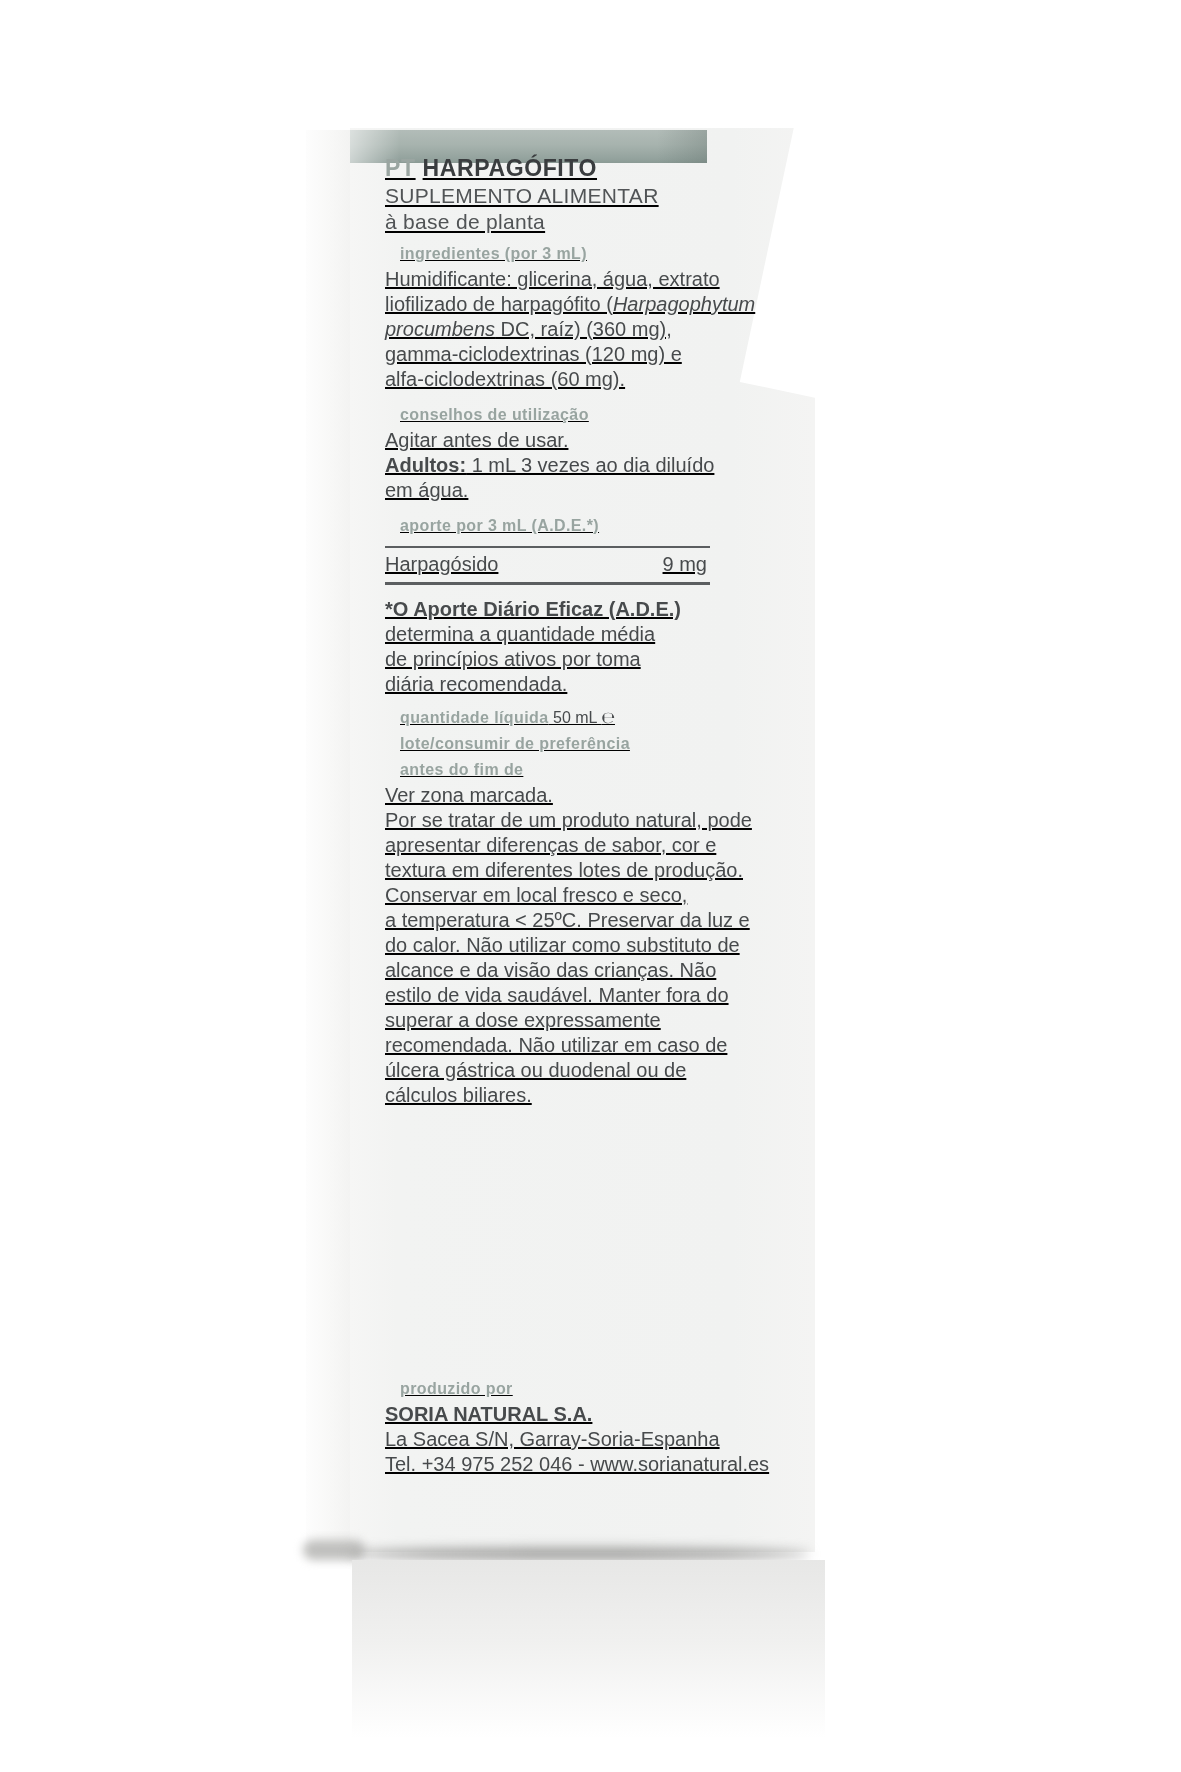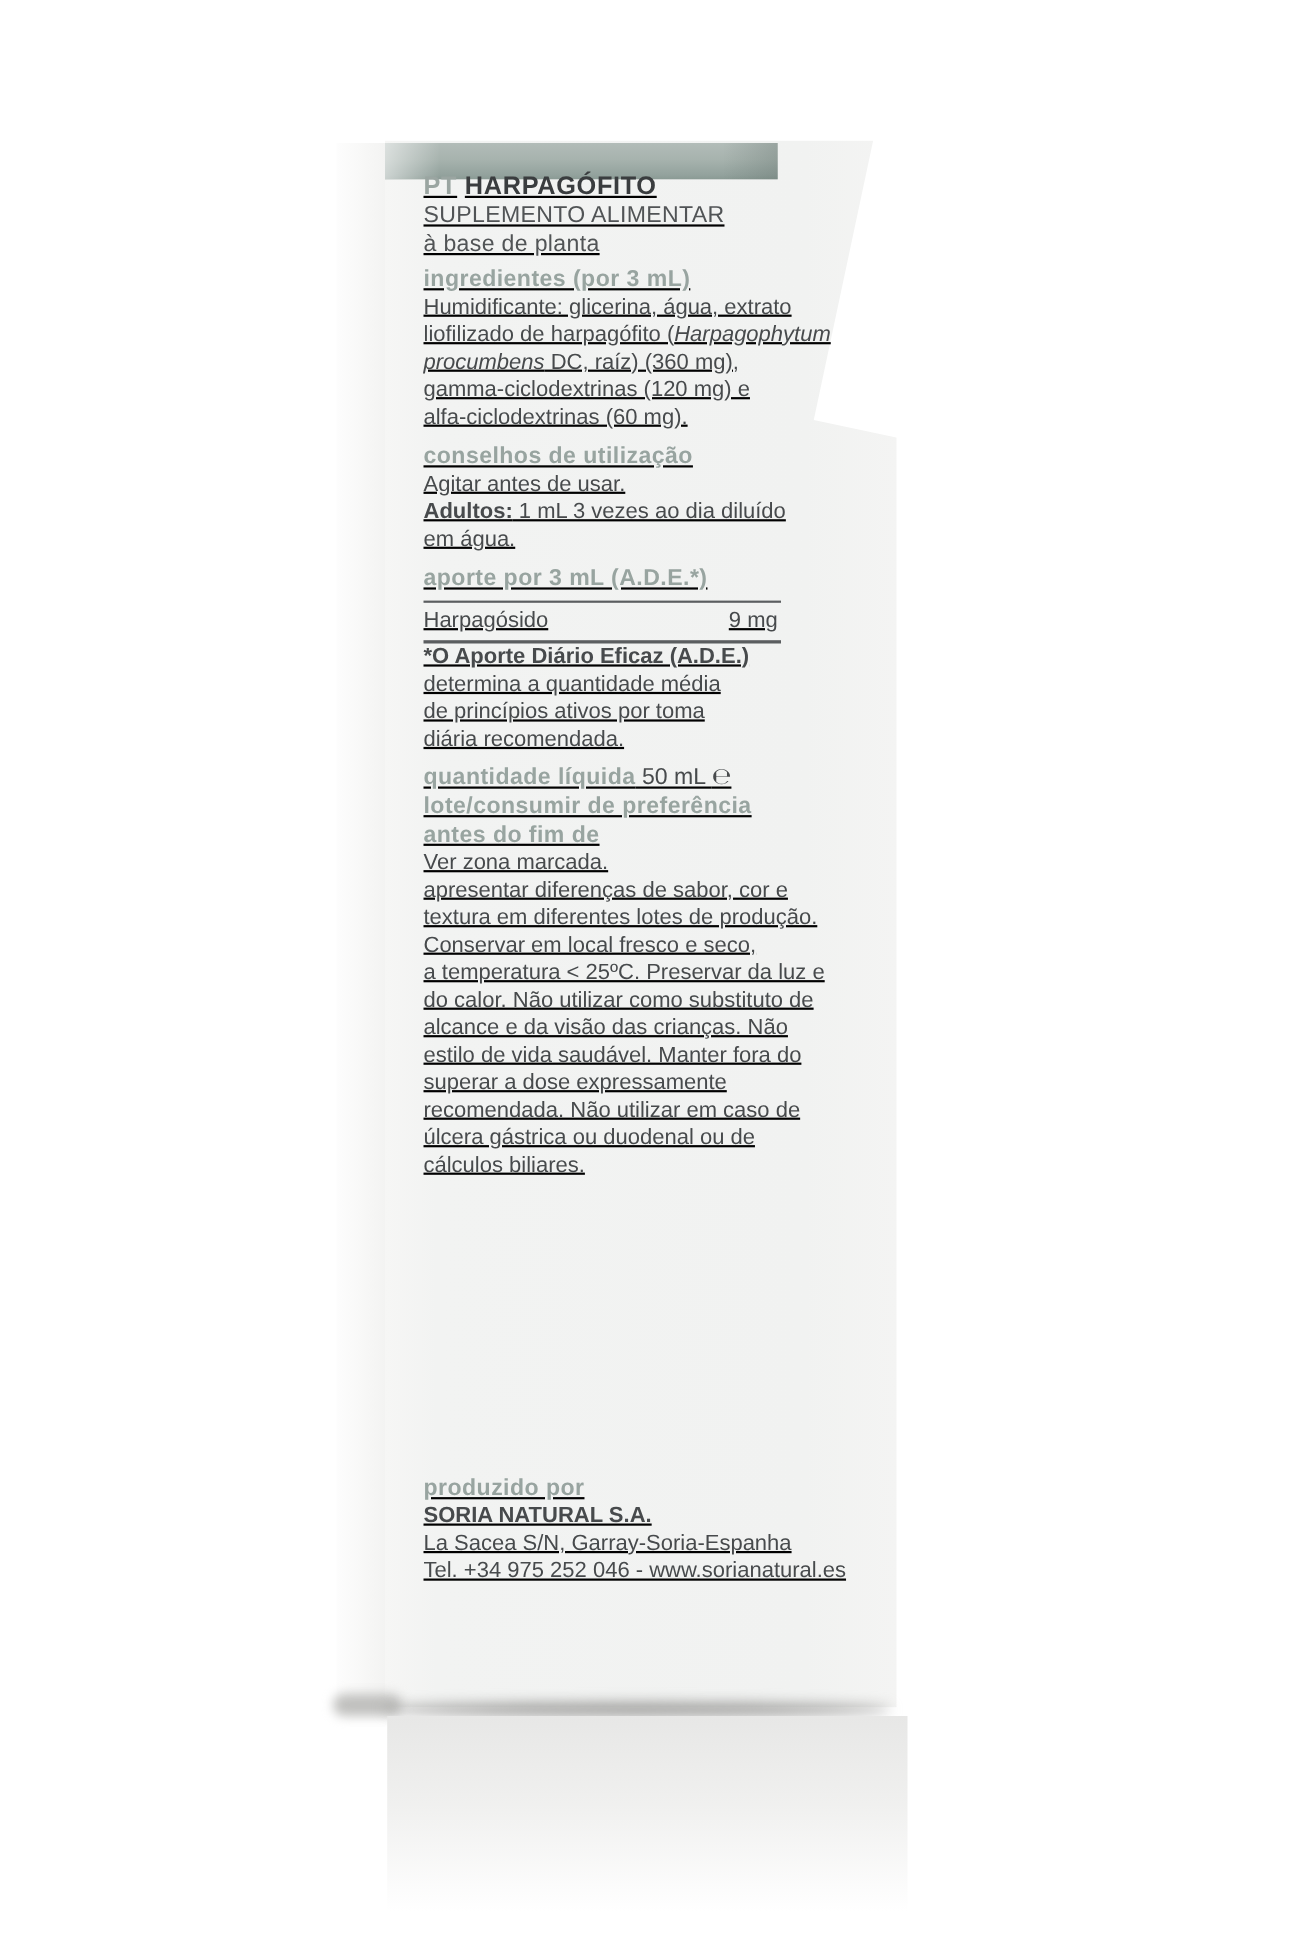--- a/index.html
+++ b/index.html
@@ -22,25 +22,25 @@
         background:#9a9a98;border-radius:50%;filter:blur(6px);}
   .bottom-left-blob{position:absolute;left:303px;top:1540px;width:62px;height:20px;
         background:#c0c0be;border-radius:10px;filter:blur(5px);}
   .reflection{position:absolute;left:352px;top:1560px;width:473px;height:178px;
         background:linear-gradient(180deg,#e7e7e6 0%,#f0f0ef 45%,rgba(252,252,252,0) 100%);}
   
   .content{position:relative;margin:25px 0 0 35px;width:400px;}
   .title-line{font-size:23px;line-height:30px;font-weight:700;letter-spacing:.6px;color:#3a3d3f;white-space:nowrap;}
   .title-pt{color:#9aa5a1;margin-right:7px;}
   .subtitle{font-size:21px;line-height:26px;font-weight:400;letter-spacing:.3px;color:#515456;white-space:nowrap;}
-  .h-sage{font-size:21px;line-height:26px;font-weight:700;letter-spacing:.4px;color:#98a4a0;white-space:nowrap;}
+  .h-sage{font-size:16px;line-height:26px;font-weight:700;letter-spacing:.4px;color:#98a4a0;white-space:nowrap;margin-left:15px;}
   .body-line{font-size:20px;line-height:25px;color:#474a4c;white-space:nowrap;}
   .b{font-weight:700;}
   .i{font-style:italic;}
-  .mt6{margin-top:6px;} .mt10{margin-top:10px;} .mt12{} .mt8{margin-top:8px;}
+  .mt6{margin-top:6px;} .mt10{margin-top:10px;} .mt12{margin-top:12px;} .mt8{margin-top:8px;}
   .supp-table{width:325px;margin-top:7px;border-top:2px solid #5b5e60;border-bottom:3px solid #5b5e60;}
   .supp-row{display:flex;justify-content:space-between;align-items:center;
         padding:5px 3px 6px 0;font-size:20px;color:#474a4c;}
   .netq .val{color:#474a4c;font-weight:400;letter-spacing:0;}
   .emark{font-family:"DejaVu Sans",sans-serif;}
   .spacer{height:268px;}
 </style>
 </head>
 <body>
 
@@ -86,20 +86,21 @@
         <div class="body-line">de princípios ativos por toma</div>
         <div class="body-line">diária recomendada.</div>
 
         <div class="h-sage netq mt8"><span>quantidade líquida</span><span class="val"> 50 mL </span><span class="val emark">℮</span></div>
 
         <div class="h-sage">lote/consumir de preferência</div>
         <div class="h-sage">antes do fim de</div>
         <div class="body-line">Ver zona marcada.</div>
 
         <div>
+          <div class="body-line">Por se tratar de um produto natural, pode</div>
           <div class="body-line">apresentar diferenças de sabor, cor e</div>
           <div class="body-line">textura em diferentes lotes de produção.</div>
           <div class="body-line">Conservar em local fresco e seco,</div>
           <div class="body-line">a temperatura &lt; 25ºC. Preservar da luz e</div>
           <div class="body-line">do calor. Não utilizar como substituto de</div>
           <div class="body-line">alcance e da visão das crianças. Não</div>
           <div class="body-line">estilo de vida saudável. Manter fora do</div>
           <div class="body-line">superar a dose expressamente</div>
           <div class="body-line">recomendada. Não utilizar em caso de</div>
           <div class="body-line">úlcera gástrica ou duodenal ou de</div>

